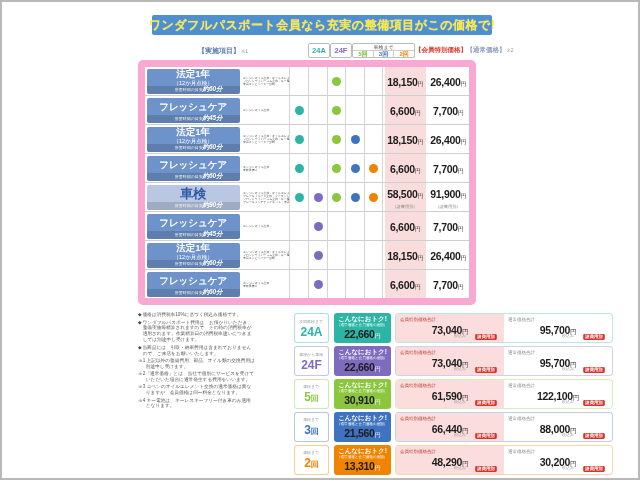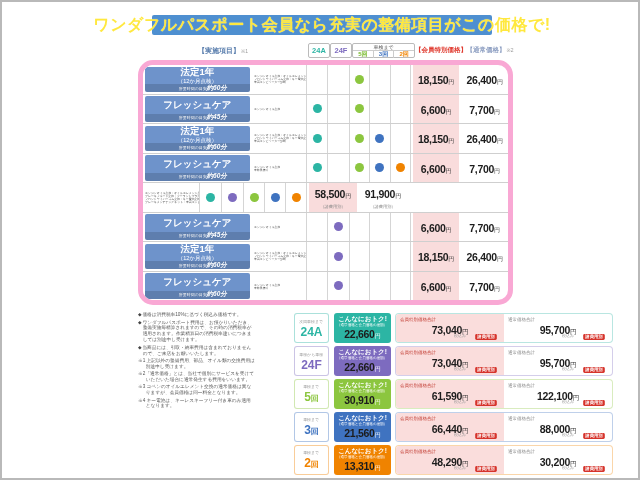--- a/index.html
+++ b/index.html
@@ -3,21 +3,21 @@
 <meta charset="utf-8">
 <style>
   html,body{margin:0;padding:0;background:#e9e9e9;}
   .sheet{position:relative;width:640px;height:480px;background:#fff;border:2px solid #b9b9b9;
          box-sizing:border-box;overflow:hidden;font-family:"Liberation Sans",sans-serif;color:#333;}
   .abs{position:absolute;}
 
   
   .title-bar{left:150px;top:13px;width:340px;height:20px;background:#4e8fd0;border-radius:2px;
              display:flex;align-items:center;justify-content:center;}
-  .title-bar span{color:#ffe83e;font-weight:bold;font-size:16px;letter-spacing:.5px;
+  .title-bar span{color:#ffe83e;font-weight:bold;font-size:12px;letter-spacing:.5px;
                   text-shadow:0 0 1px rgba(255,255,255,.65);white-space:nowrap;}
 
   
   .thead{left:136px;top:40px;width:377px;height:18px;}
   .h-items{position:absolute;left:0;top:4px;width:170px;text-align:center;font-size:7px;
            font-weight:bold;color:#5b7fae;}
   .hsup{font-size:5px;color:#999;font-weight:normal;margin-left:1px;}
   .hbox{position:absolute;top:1px;height:15px;border:1px solid #bbb;background:#fff;border-radius:2px;
         display:flex;align-items:center;justify-content:center;font-size:7.5px;font-weight:bold;box-sizing:border-box;}
   .h24a{left:170px;width:22px;color:#2cb5a4;}
@@ -29,21 +29,21 @@
   .hgcols div{flex:1;text-align:center;font-size:6px;line-height:7px;font-weight:bold;}
   .hgcols .c5{color:#76b82a;}
   .hgcols .c3{color:#3f73c0;border-left:1px solid #ccc;border-right:1px solid #ccc;}
   .hgcols .c2{color:#f08300;}
   .hmember{position:absolute;left:277px;top:4px;width:50px;text-align:center;font-size:6.5px;
            font-weight:bold;color:#e03a2f;white-space:nowrap;}
   .hnormal{position:absolute;left:327px;top:4px;width:50px;text-align:center;font-size:6.5px;
            font-weight:bold;color:#8a9cc0;white-space:nowrap;}
 
   
-  .tbody{left:136px;top:58px;width:375px;height:245px;border:5px solid #f9a8d4;border-radius:15px;
+  .tbody{left:136px;top:58px;width:338px;height:245px;border:7px solid #f9a8d4;border-radius:5px;
          box-sizing:border-box;display:flex;flex-direction:column;overflow:hidden;background:#fff;}
   .trow{flex:1;display:flex;border-bottom:1px solid #cfcfcf;box-sizing:border-box;}
   .trow:last-child{border-bottom:none;}
   .cell{box-sizing:border-box;height:100%;}
   .lcell{width:112px;padding:1.5px;background:#fff;}
   .lwrap{width:100%;height:100%;background:#6e93cb;border-radius:2px;display:flex;flex-direction:column;
          align-items:center;justify-content:center;position:relative;overflow:hidden;}
   .lwrap.big{background:#bac7e3;}
   .lname{color:#fff;font-weight:bold;font-size:9.5px;line-height:10px;margin-bottom:7px;}
   .big .lname{color:#2f5ba8;font-size:13px;}
@@ -261,20 +261,29 @@
           <div class="dot" style="background: rgb(240, 131, 0);"></div>
         </div>
         <div class="cell pcell member">
           <div><span class="pnum">6,600</span><span class="pyen">円</span></div>
         </div>
         <div class="cell pcell normal">
           <div><span class="pnum">7,700</span><span class="pyen">円</span></div>
         </div>
       </div>
       <div class="trow">
+        <div class="cell lcell">
+          <div class="lwrap big">
+            <div class="lname">車検</div>
+            <div class="ltime">
+              <span class="tp">所要時間の目安</span>
+              <span class="tv">約90分</span>
+            </div>
+          </div>
+        </div>
         <div class="cell dcell">
           <div class="dcell-in">
             <div class="dline">エンジンオイル交換・オイルエレメント交換</div>
             <div class="dline">ブレーキフルード交換・クーラントプラスプレミアム</div>
             <div class="dline">フロントワイパーゴム交換・キー電池交換</div>
             <div class="dline">ブレーキメンテナンスキット・車両コンピューター診断</div>
           </div>
         </div>
         <div class="cell dotcell">
           <div class="dot" style="background: rgb(44, 181, 164);"></div>

